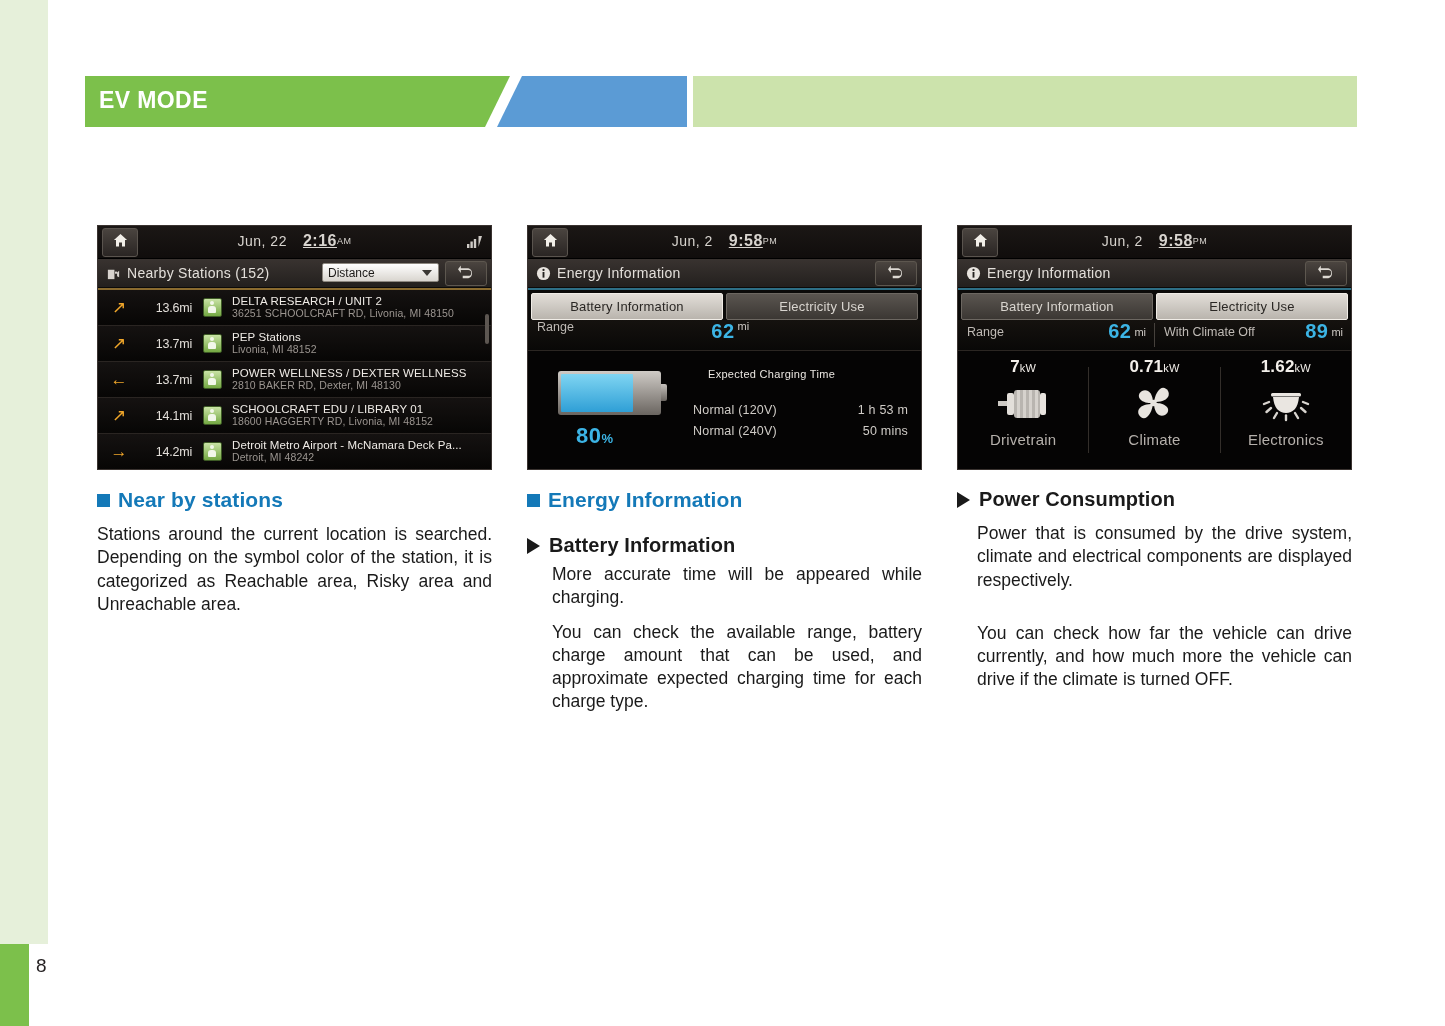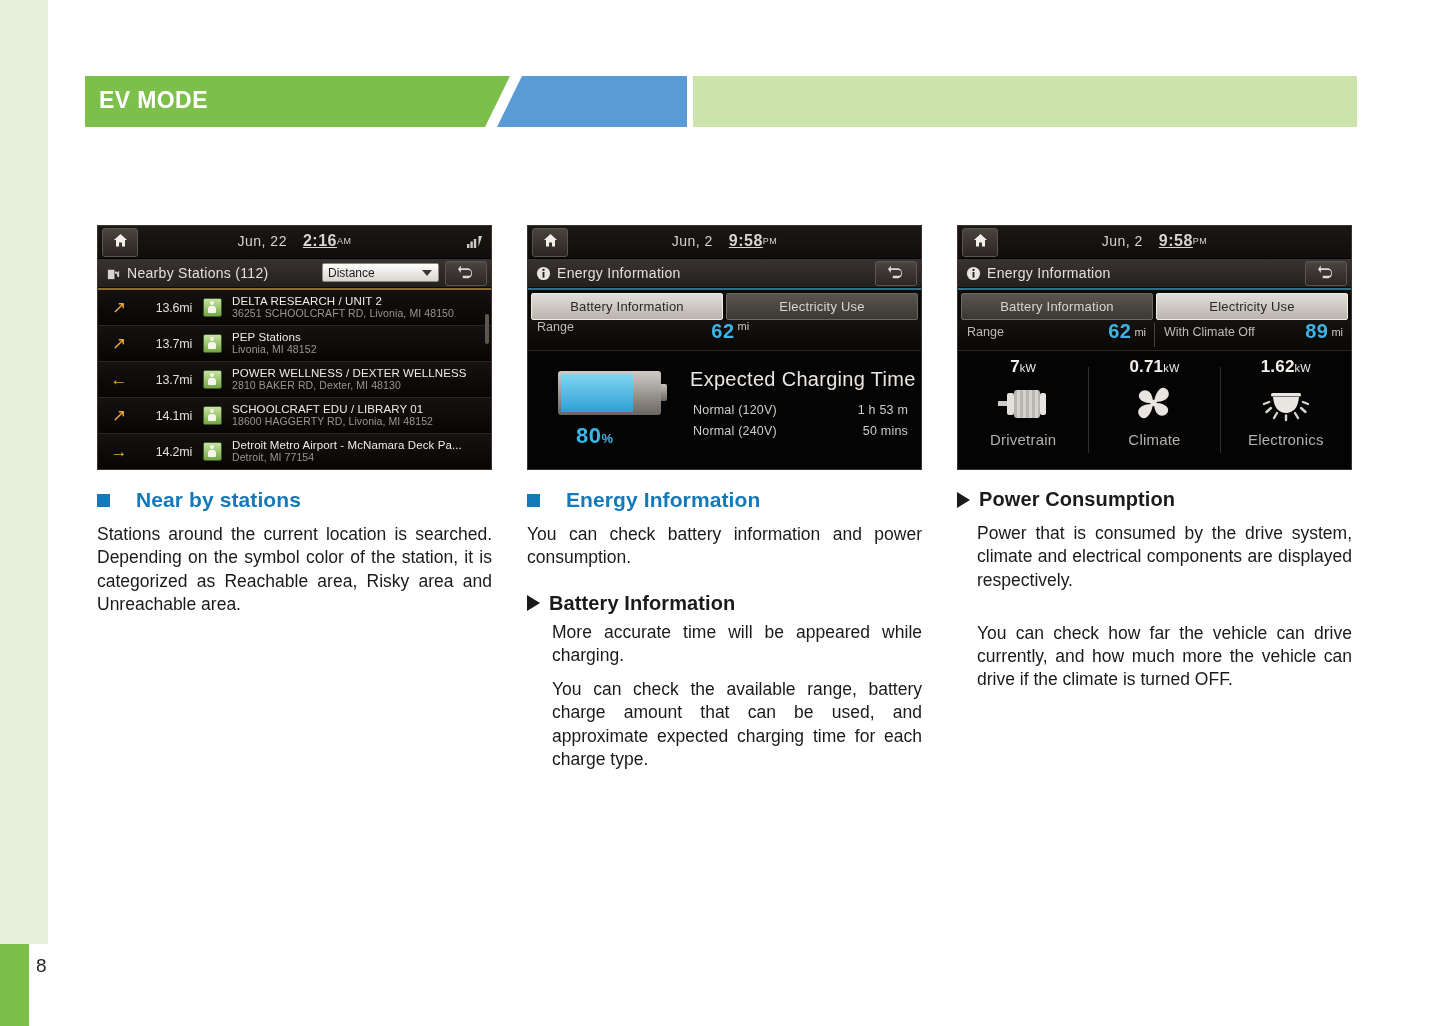--- a/index.html
+++ b/index.html
@@ -361,23 +361,23 @@
     position: absolute;
     left: 48px; top: 72px;
     color: #3cb4e5;
     font-size: 22px;
     font-weight: bold;
     letter-spacing: 0.5px;
   }
   .batt-pct .sym { font-size: 13px; }
   .chg-title {
     position: absolute;
-    left: 162px; top: 17px;
+    left: 180px; top: 17px;
     color: #eae6e1;
-    font-size: 20px;
+    font-size: 11px;
     letter-spacing: 0.3px;
   }
   .chg-row {
     position: absolute;
     left: 165px;
     width: 215px;
     display: flex;
     justify-content: space-between;
     color: #cfcbc6;
     font-size: 12.5px;
@@ -430,21 +430,20 @@
 
   
   .head-blue {
     margin-top: 18px;
     color: #1479b8;
     font-size: 21px;
     font-weight: bold;
     display: flex;
     align-items: center;
     letter-spacing: 0.1px;
-    gap: 18px;
   }
   .sq-bullet {
     width: 13px; height: 13px;
     background: #1479b8;
     margin-right: 8px;
     flex: none;
     display: inline-block;
   }
   .head-black {
     margin-top: 22px;
@@ -516,21 +515,21 @@
     </div>
 
     <div class="dev-titlebar">
       <span class="tb-icon">
         <svg width="15" height="15" viewBox="0 0 16 16">
             <rect x="2" y="4" width="7" height="10" fill="#d7d3ce"></rect>
             <rect x="9.6" y="6" width="2.2" height="2.2" fill="#d7d3ce"></rect>
             <path d="M11.8 7 L14 5 L14 12 L11.8 11 Z" fill="#d7d3ce"></path>
           </svg>
       </span>
-      <span class="tb-text">Nearby Stations (112)</span>
+      <span class="tb-text">Nearby Stations (152)</span>
       <div class="dropdown">
         <span class="dd-text">Distance</span>
         <span class="dd-arrow"></span>
       </div>
       <div class="back-btn">
         <span>
           <svg width="17" height="14" viewBox="0 0 18 14">
               <path d="M3 3 L3 0 L0 4 L3 8 L3 5 L11 5 A3 3 0 0 1 11 11 L5 11 L5 13.5 L11 13.5 A5.5 5.5 0 0 0 11 3 Z" fill="#ddd9d3"></path>
             </svg>
         </span>
@@ -573,21 +572,21 @@
           <div class="st-name">SCHOOLCRAFT EDU / LIBRARY 01</div>
           <div class="st-addr">18600 HAGGERTY RD, Livonia, MI 48152</div>
         </div>
       </div>
       <div class="station-row">
         <div class="st-arrow">→</div>
         <div class="st-dist">14.2mi</div>
         <div class="st-icon"></div>
         <div class="st-txt">
           <div class="st-name">Detroit Metro Airport - McNamara Deck Pa...</div>
-          <div class="st-addr">Detroit, MI 77154</div>
+          <div class="st-addr">Detroit, MI 48242</div>
         </div>
       </div>
       <div class="list-scroll"></div>
     </div>
   </div>
 
   <div class="head-blue">
     <span class="sq-bullet"></span>
     <span>Near by stations</span>
   </div>
@@ -656,21 +655,20 @@
         <span>Normal (240V)</span>
         <span>50 mins</span>
       </div>
     </div>
   </div>
 
   <div class="head-blue">
     <span class="sq-bullet"></span>
     <span>Energy Information</span>
   </div>
-  <div class="para">You can check battery information and power consumption.</div>
 
   <div class="head-black">
     <span class="tri-bullet"></span>
     <span>Battery Information</span>
   </div>
   <div class="para indent tight">More accurate time will be appeared while charging.</div>
   <div class="para indent">You can check the available range, battery charge amount that can be used, and approximate expected charging time for each charge type.</div>
 </div>
 
 <div class="column" id="col-3">

